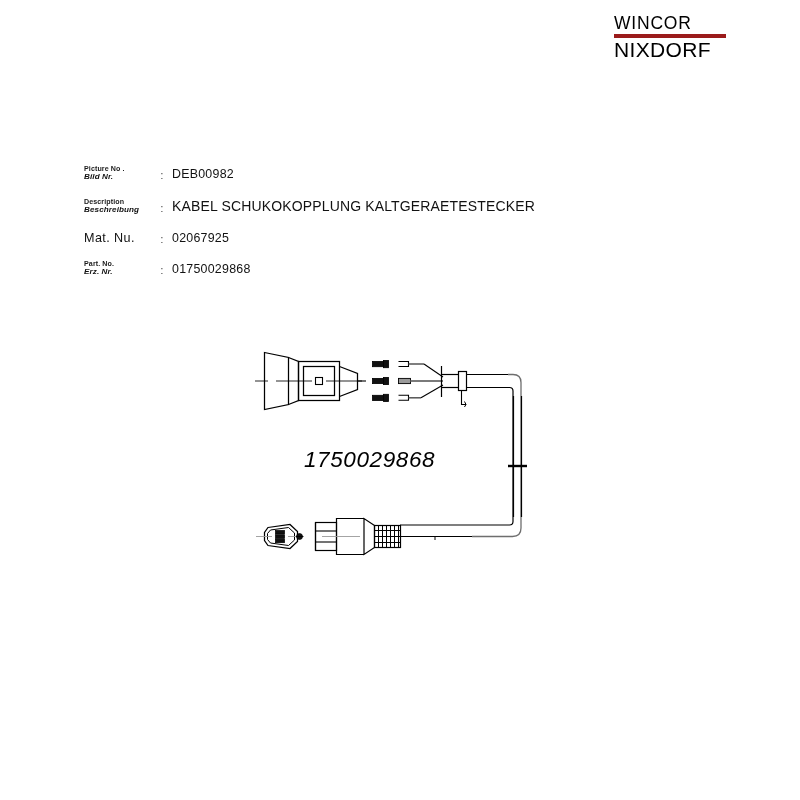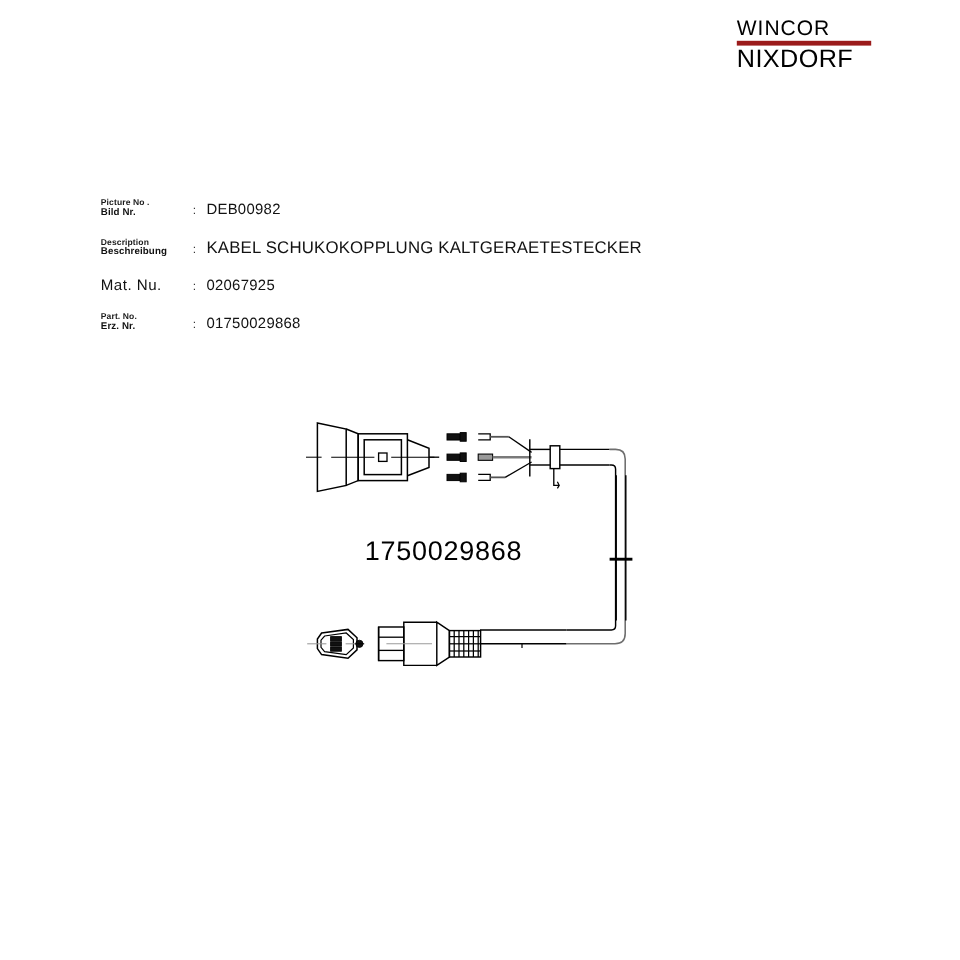--- a/index.html
+++ b/index.html
@@ -57,20 +57,21 @@
     letter-spacing: 0.1px;
     color: #1a1a1a;
     font-weight: 700;
   }
   .lbl-de {
     display: block;
     font-size: 8.1px;
     letter-spacing: 0.1px;
     color: #111111;
     font-weight: 700;
+    font-style: italic;
   }
   .lbl-big {
     display: block;
     font-size: 12.6px;
     letter-spacing: 0.4px;
     color: #111111;
     font-weight: 400;
   }
 
   .colon-cell {
@@ -144,20 +145,21 @@
 
   .partno {
     position: absolute;
     left: 304px;
     top: 447px;
     font-size: 22.5px;
     letter-spacing: 0.6px;
     color: #000000;
     font-weight: 400;
     white-space: nowrap;
+    font-style: italic;
   }
 </style>
 </head>
 <body>
 
 <div class="page">
 
   <div class="logo">
     <div class="logo-word">WINCOR</div>
     <div class="logo-bar" style="background:#9B1B1B;"></div>

